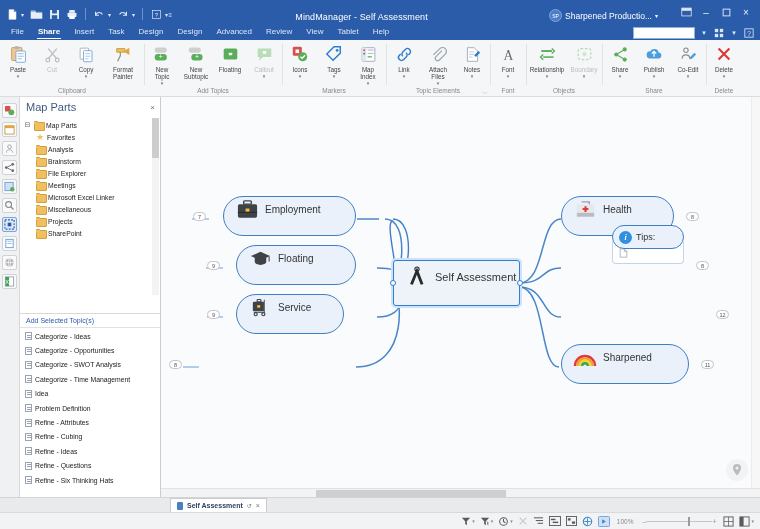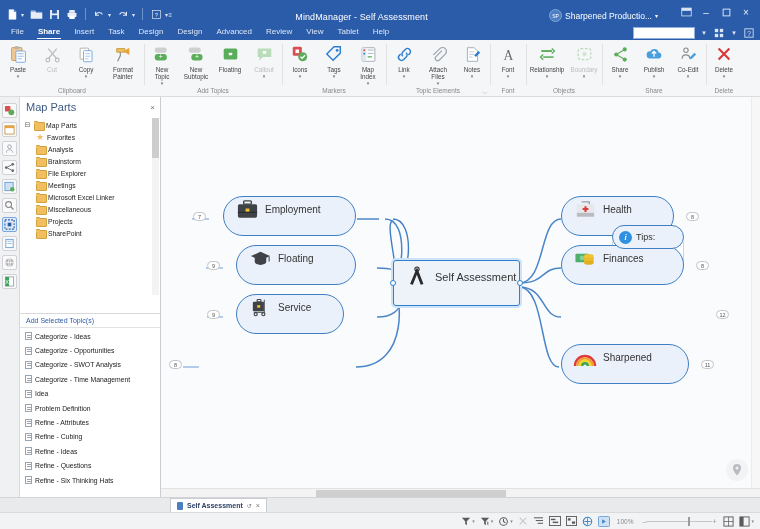--- a/index.html
+++ b/index.html
@@ -878,33 +878,20 @@
               <path d="M8 4h8v3" fill="none" stroke="#9aa0a6" stroke-width="1.4"></path>
               <rect x="3" y="6.5" width="18" height="13" rx="1" fill="#e6e8ea"></rect>
               <rect x="3" y="15.5" width="18" height="4" fill="#b9bdc1"></rect>
               <path d="M12 8.5v6M9 11.5h6" stroke="#e23a3a" stroke-width="2.2"></path>
             </svg>
         </span>
         <span class="ntxt">Health</span>
       </div>
       <div class="badge" style="left:525px; top:115px;">8</div>
 
-      <div class="node" style="left:400px; top:148px; width:123px;">
-        <span class="nico">
-          <svg width="23" height="23" viewBox="0 0 24 24">
-              <rect x="1.5" y="7" width="14" height="9" rx="1" fill="#4eae6a"></rect>
-              <circle cx="8.5" cy="11.5" r="2.6" fill="#7fd39a"></circle>
-              <ellipse cx="15.5" cy="9.5" rx="5" ry="2.1" fill="#f2c230"></ellipse>
-              <rect x="10.5" y="9.5" width="10" height="7" fill="#f2c230"></rect>
-              <ellipse cx="15.5" cy="16.5" rx="5" ry="2.1" fill="#e0ae22"></ellipse>
-              <path d="M10.5 12.3h10M10.5 14.4h10" stroke="#e0ae22" stroke-width=".8"></path>
-            </svg>
-        </span>
-        <span class="ntxt">Finances</span>
-      </div>
       <div class="badge" style="left:535px; top:164px;">8</div>
 
       <div class="badge" style="left:555px; top:213px;">12</div>
 
       <div class="node" style="left:400px; top:247px; width:128px;">
         <span class="nico">
           <svg width="24" height="20" viewBox="0 0 24 20">
               <g fill="none" stroke-width="2.4">
                 <path d="M2 18a10 10 0 0120 0" stroke="#e23a3a"></path>
                 <path d="M4.4 18a7.6 7.6 0 0115.2 0" stroke="#f2a02a"></path>

